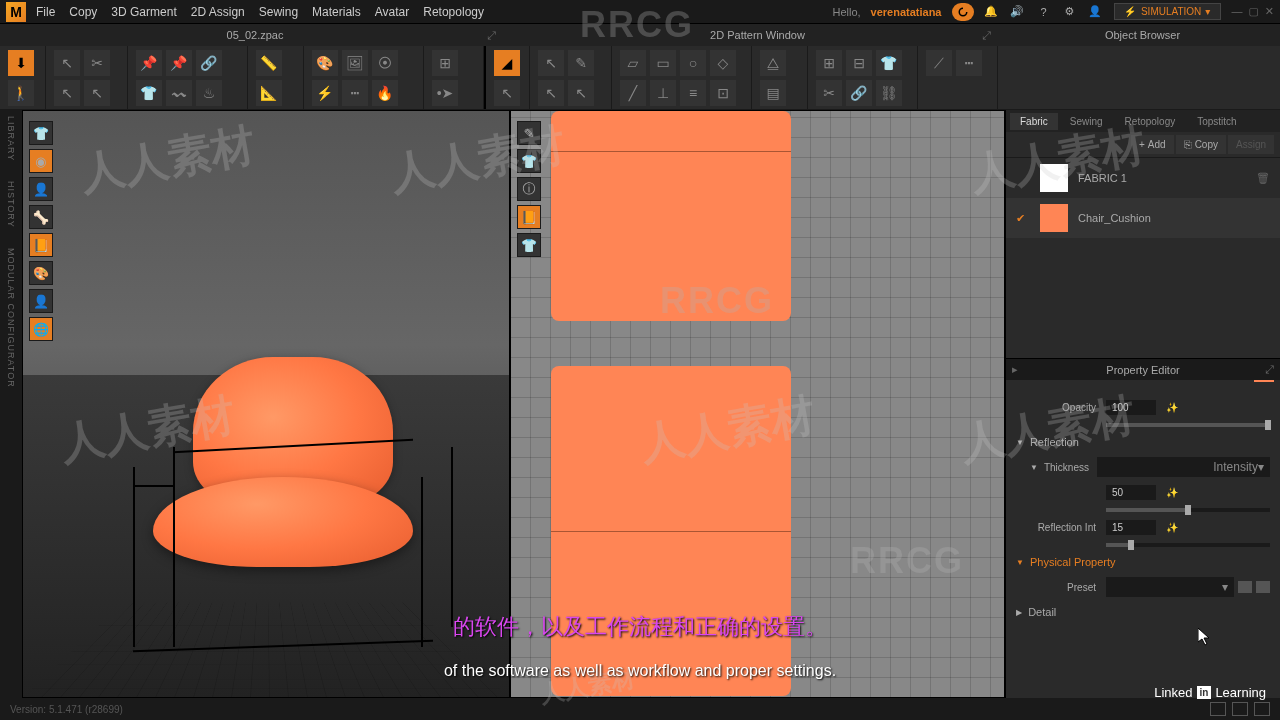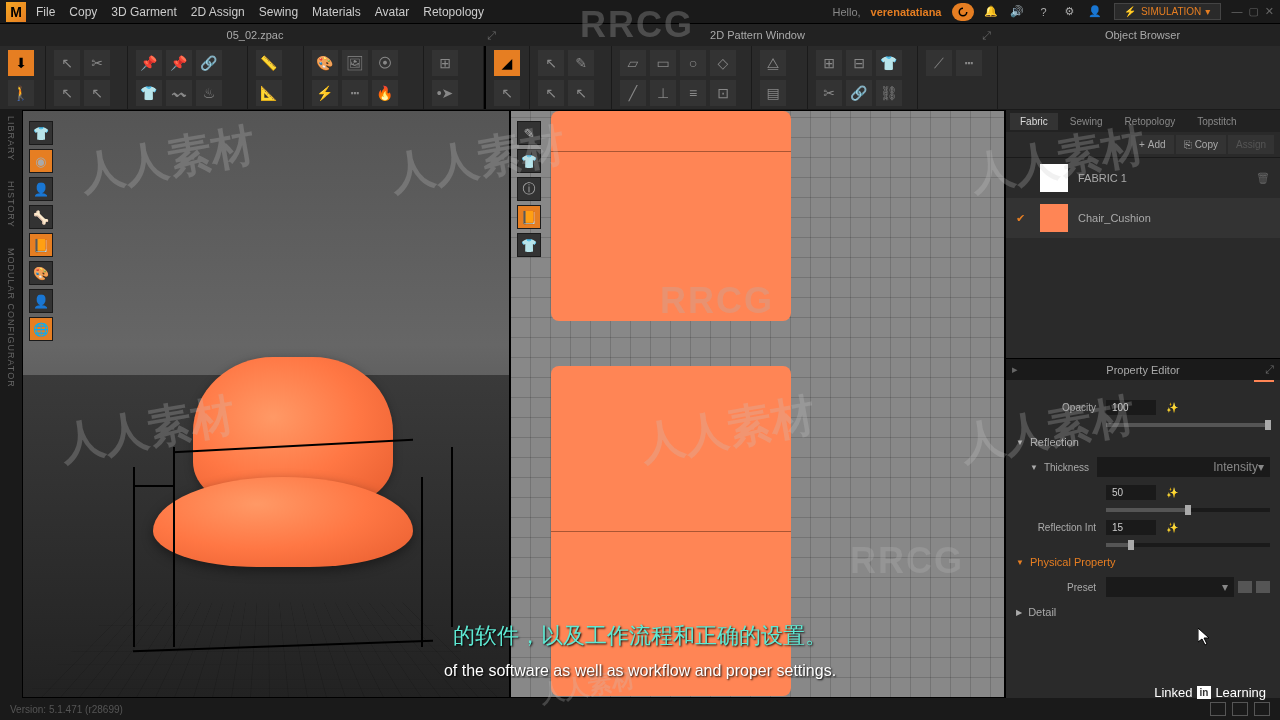--- a/index.html
+++ b/index.html
@@ -92,21 +92,21 @@
 .folder-icon { width: 14px; height: 12px; background: #555; }
 
 .statusbar { position: absolute; bottom: 0; left: 0; right: 0; height: 22px; background: #1a1a1a; display: flex; align-items: center; padding: 0 10px; color: #555; font-size: 10px; }
 .status-right { margin-left: auto; display: flex; gap: 6px; align-items: center; }
 .status-icon { width: 16px; height: 14px; border: 1px solid #555; }
 
 .watermark { position: absolute; color: rgba(200,200,200,0.25); font-size: 44px; font-weight: bold; pointer-events: none; transform: rotate(-10deg); }
 .wm-rrcg { color: rgba(180,180,180,0.3); font-size: 36px; transform: none; letter-spacing: 2px; font-weight: bold; position: absolute; pointer-events: none; }
 
 .subtitle { position: absolute; bottom: 40px; left: 50%; transform: translateX(-50%); text-align: center; pointer-events: none; }
-.sub-cn { color: #5eead4; font-size: 22px; text-shadow: 1px 1px 2px #000; margin-bottom: 11px; }
+.sub-cn { color: #d946ef; font-size: 22px; text-shadow: 1px 1px 2px #000; margin-bottom: 20px; }
 .sub-en { color: #fff; font-size: 16px; text-shadow: 1px 1px 2px #000; }
 
 .linkedin { position: absolute; bottom: 20px; right: 14px; color: #fff; font-size: 13px; display: flex; align-items: center; gap: 4px; }
 .linkedin-box { background: #fff; color: #333; padding: 1px 3px; font-size: 10px; font-weight: bold; }
 
 .cursor { position: absolute; width: 14px; height: 18px; pointer-events: none; z-index: 100; }
 </style>
 </head>
 <body>
 

